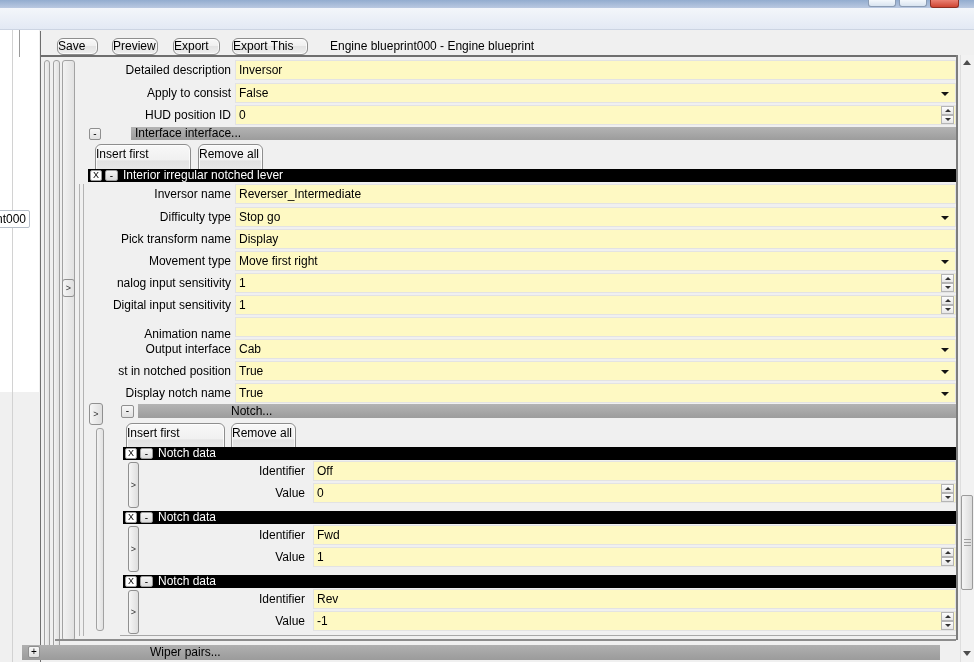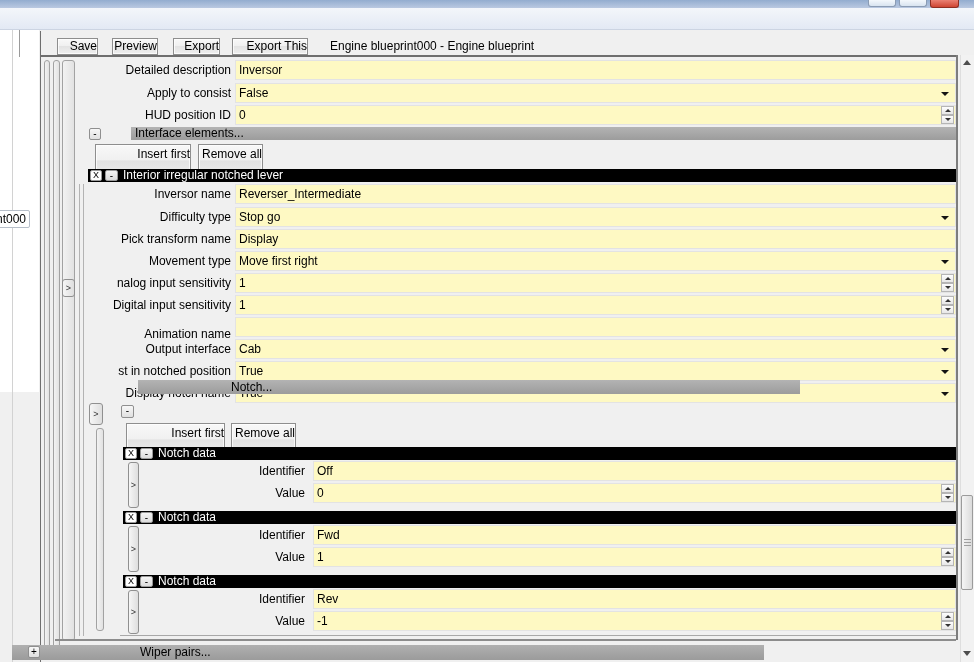--- a/index.html
+++ b/index.html
@@ -8,21 +8,21 @@
        font-family:"Liberation Sans",sans-serif;font-size:12px;color:#000}
   .abs{position:absolute}
   
   .titlebar{left:0;top:0;width:974px;height:8px;background:linear-gradient(180deg,#93adcf,#bac9e1)}
   .winbtn{position:absolute;top:0;border-radius:0 0 3px 3px}
   .wmin,.wmax{width:28px;height:7px;background:linear-gradient(#f4f8fc,#d9e4f0);border:1px solid #8b9cb4;border-top:none}
   .wclose{width:29px;height:8px;background:linear-gradient(#ea8173,#cf4533);border:1px solid #8e2f23;border-top:none}
   .chrome{left:0;top:8px;width:974px;height:22px;background:linear-gradient(180deg,#f3f6fa,#e3e9f4);border-bottom:1px solid #ccd4e2}
   
   .vline,.hline,.panel{position:absolute}
-  .btn{position:absolute;border:1px solid #8e8e8e;border-radius:0;text-align:right;
+  .btn{position:absolute;border:1px solid #8e8e8e;border-radius:6px;text-align:left;
        background:linear-gradient(180deg,#f8f8f8,#f0f0f0 45%,#e2e2e2 46%,#efefef);
        box-shadow:inset 0 0 0 1px rgba(255,255,255,.75);cursor:default}
   .tbtn{height:17px;line-height:15px;top:38px}
   .ibtn{height:36px;line-height:18px}
   .strip{position:absolute;border:1px solid #a2a2a2;border-radius:3px;background:linear-gradient(90deg,#f2f2f2,#e2e2e2)}
   .expbtn{position:absolute;border:1px solid #909090;border-radius:3px;background:linear-gradient(90deg,#f6f6f6,#dedede);
           color:#333;font-size:9px;display:flex;align-items:center;justify-content:center}
   .sqbtn{position:absolute;width:12px;height:12px;border:1px solid #8f8f8f;border-radius:2px;
          background:linear-gradient(#f7f7f7,#e0e0e0);font-size:10px;line-height:10px;text-align:center}
   
@@ -96,21 +96,21 @@
       <span class="sb sbu">
         <i class="tu"></i>
       </span>
       <span class="sb sbd">
         <i class="td"></i>
       </span>
     </span></div>
 
 <div class="sqbtn" style="left:89px;top:128px"><span>-</span></div>
 <div class="barg" style="left:131px;top:127px;width:825px;height:13px;line-height:13px">
-  <span class="bartxt" style="left:4px">Interface elements...</span>
+  <span class="bartxt" style="left:4px">Interface interface...</span>
   </div>
 <div class="btn ibtn" style="left:95px;top:144px;width:96px">Insert first</div>
 <div class="btn ibtn" style="left:198px;top:144px;width:65px">Remove all</div>
 
 <div class="barb" style="left:88px;top:169px;width:868px">
   <span class="xbtn" style="left:2px"><span>X</span></span>
   <span class="mbtn" style="left:17px"><span>-</span></span>
   <span class="bartxt" style="left:35px">Interior irregular notched lever</span>
   </div>
 
@@ -148,21 +148,21 @@
 <div class="fld fldm" style="top:339px"><span>Cab</span><span class="dda"></span></div>
 <div class="lbl lblm" style="top:361px">st in notched position</div>
 <div class="fld fldm" style="top:361px"><span>True</span><span class="dda"></span></div>
 <div class="lbl lblm" style="top:383px">Display notch name</div>
 <div class="fld fldm" style="top:383px"><span>True</span><span class="dda"></span></div>
 
 <div class="expbtn" style="left:89px;top:403px;width:14px;height:22px">
     <span>&gt;</span>
   </div>
 <div class="sqbtn" style="left:121px;top:405px;width:13px;height:13px"><span>-</span></div>
-<div class="barg" style="left:138px;top:380px;width:662px;height:14px;line-height:14px">
+<div class="barg" style="left:138px;top:404px;width:818px;height:14px;line-height:14px">
   <span class="bartxt" style="left:93px">Notch...</span>
   </div>
 <div class="btn ibtn" style="left:126px;top:423px;width:99px">Insert first</div>
 <div class="btn ibtn" style="left:231px;top:423px;width:65px">Remove all</div>
 
 <div class="barb" style="left:123px;top:447px;width:833px">
   <span class="xbtn" style="left:2px"><span>X</span></span>
   <span class="mbtn" style="left:17px"><span>-</span></span>
   <span class="bartxt" style="left:35px">Notch data</span>
   </div>
@@ -219,21 +219,21 @@
       <span class="sb sbu">
         <i class="tu"></i>
       </span>
       <span class="sb sbd">
         <i class="td"></i>
       </span>
     </span></div>
 
 <div class="hline" style="left:120px;top:635px;width:836px;height:1px;background:#a8a8a8"></div>
 <div class="hline" style="left:55px;top:639px;width:901px;height:2px;background:#8c8c8c"></div>
-<div class="barg" style="left:12px;top:645px;width:752px;height:15px;line-height:15px;background:linear-gradient(180deg,#b0b0b0,#9b9b9b)">
+<div class="barg" style="left:22px;top:645px;width:918px;height:15px;line-height:15px;background:linear-gradient(180deg,#b0b0b0,#9b9b9b)">
   <span class="bartxt" style="left:128px">Wiper pairs...</span>
   </div>
 <div class="sqbtn" style="left:28px;top:646px"><span>+</span></div>
 
 <div class="vline" style="left:956px;top:55px;width:2px;height:585px;background:#7d7d7d"></div>
 <div class="sbtrack"></div>
 <div class="sarr saru" style="top:60px"></div>
 <div class="sbthumb">
     <span class="grip"></span>
   </div>

